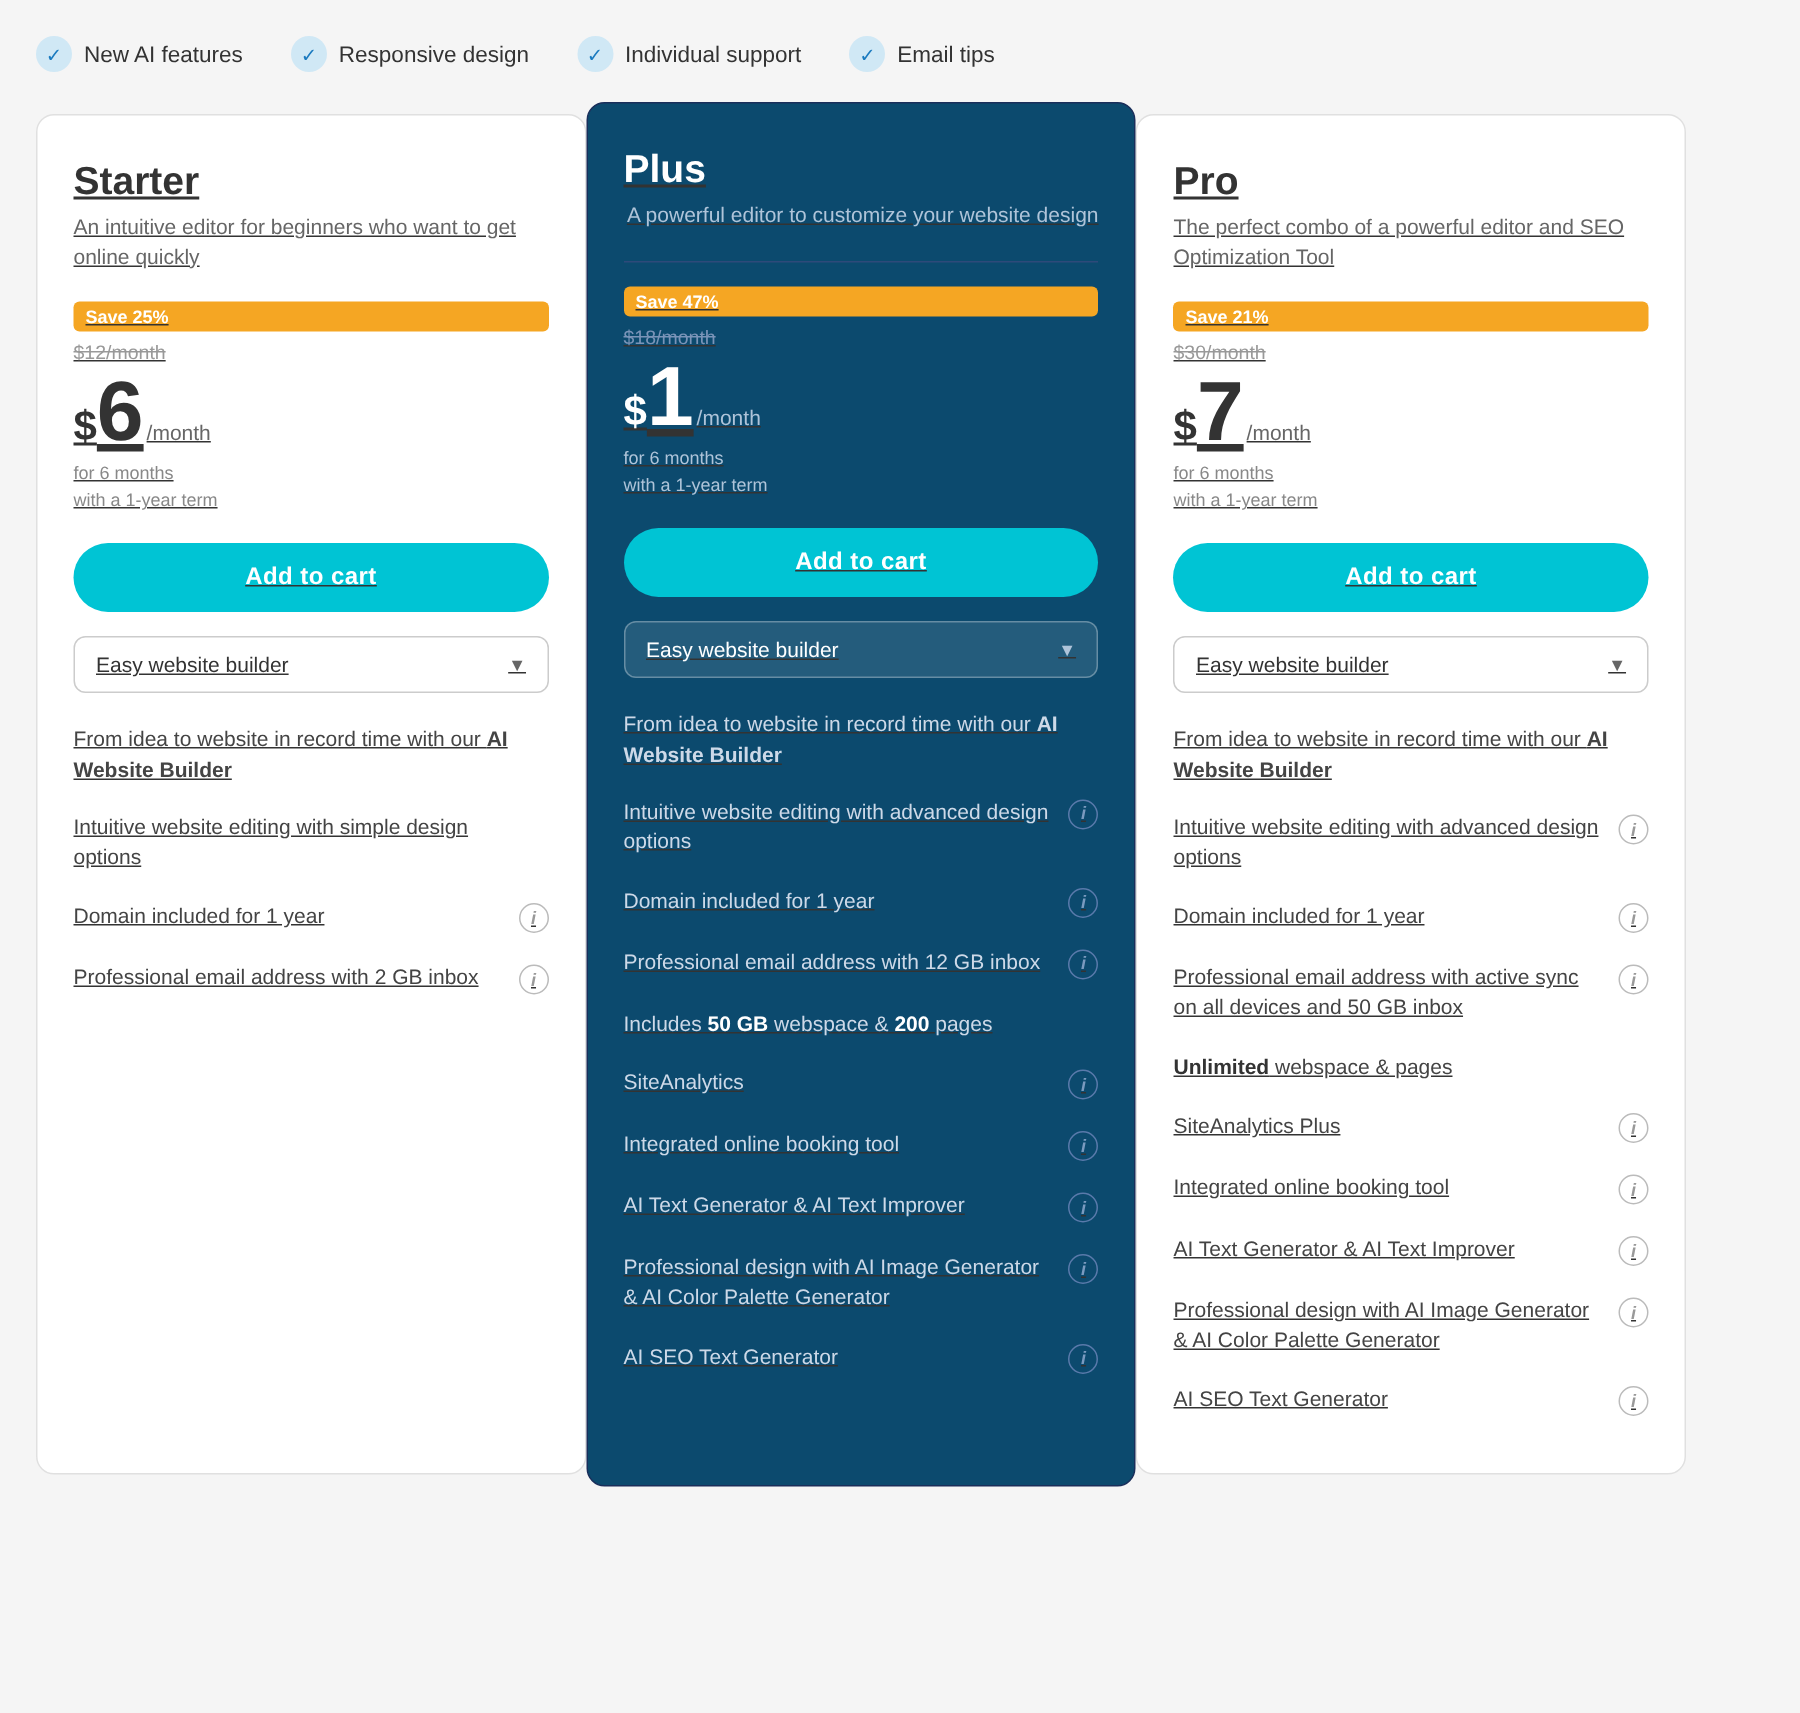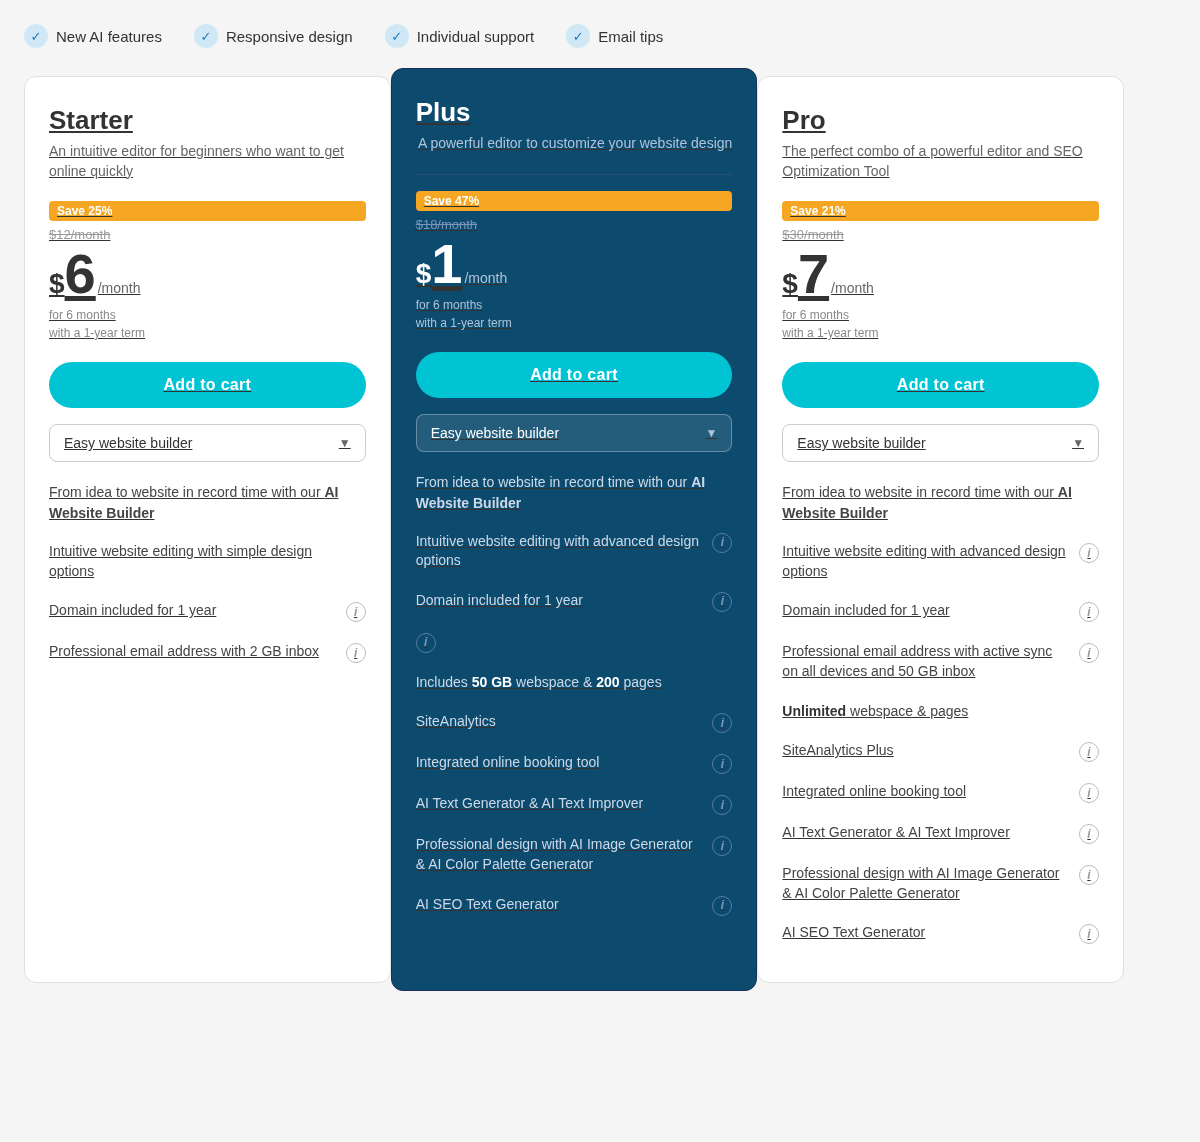--- a/index.html
+++ b/index.html
@@ -290,20 +290,21 @@
         <span class="feature-text">Intuitive website editing with advanced design options</span>
         <span class="info-icon">i</span>
       </li>
 
       <li class="feature-item">
         <span class="feature-text">Domain included for 1 year</span>
         <span class="info-icon">i</span>
       </li>
 
       <li class="feature-item">
+        <span class="feature-text">Professional email address with 12 GB inbox</span>
         <span class="info-icon">i</span>
       </li>
 
       <li class="feature-item">
         <span class="feature-text">Includes <b>50 GB</b> webspace &amp; <b>200</b> pages</span>
 
       </li>
 
       <li class="feature-item">
         <span class="feature-text">SiteAnalytics</span>

